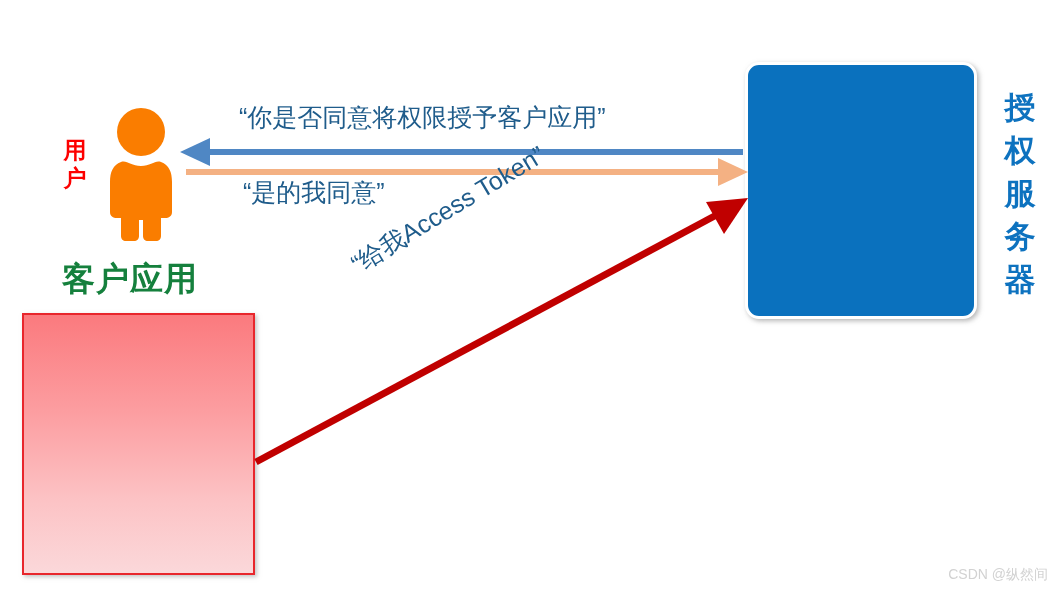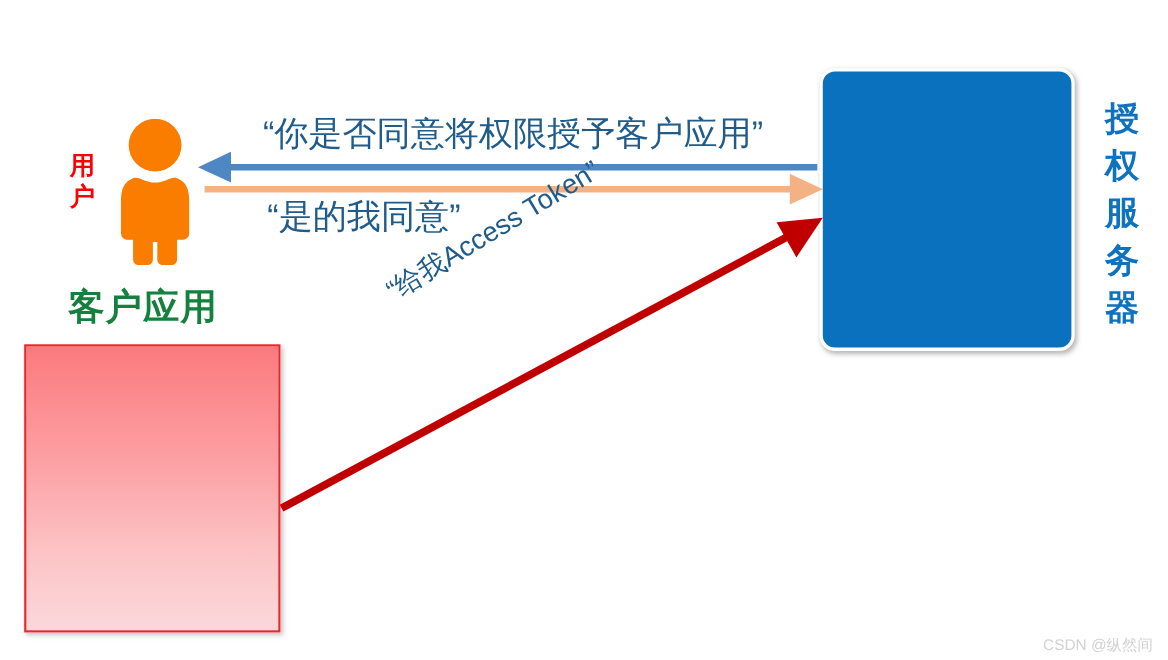--- a/index.html
+++ b/index.html
@@ -104,21 +104,21 @@
     top: 0;
     width: 1062px;
     height: 600px;
     pointer-events: none;
   }
 
   
   .msg {
     position: absolute;
     color: #1F5C8B;
-    font-size: 31px;
+    font-size: 25px;
     white-space: nowrap;
   }
   .msg-consent-ask {
     left: 239px;
     top: 101px;
   }
   .msg-consent-yes {
     left: 243px;
     top: 176px;
   }
@@ -127,21 +127,21 @@
     top: 252px;
     font-size: 25px;
     transform: rotate(-31deg);
     transform-origin: left top;
   }
 
   
   .watermark {
     position: absolute;
     right: 14px;
-    bottom: 4px;
+    bottom: 16px;
     color: #D2D2D2;
     font-size: 14px;
     white-space: nowrap;
   }
 </style>
 </head>
 <body>
 
 <div id="canvas">
 

